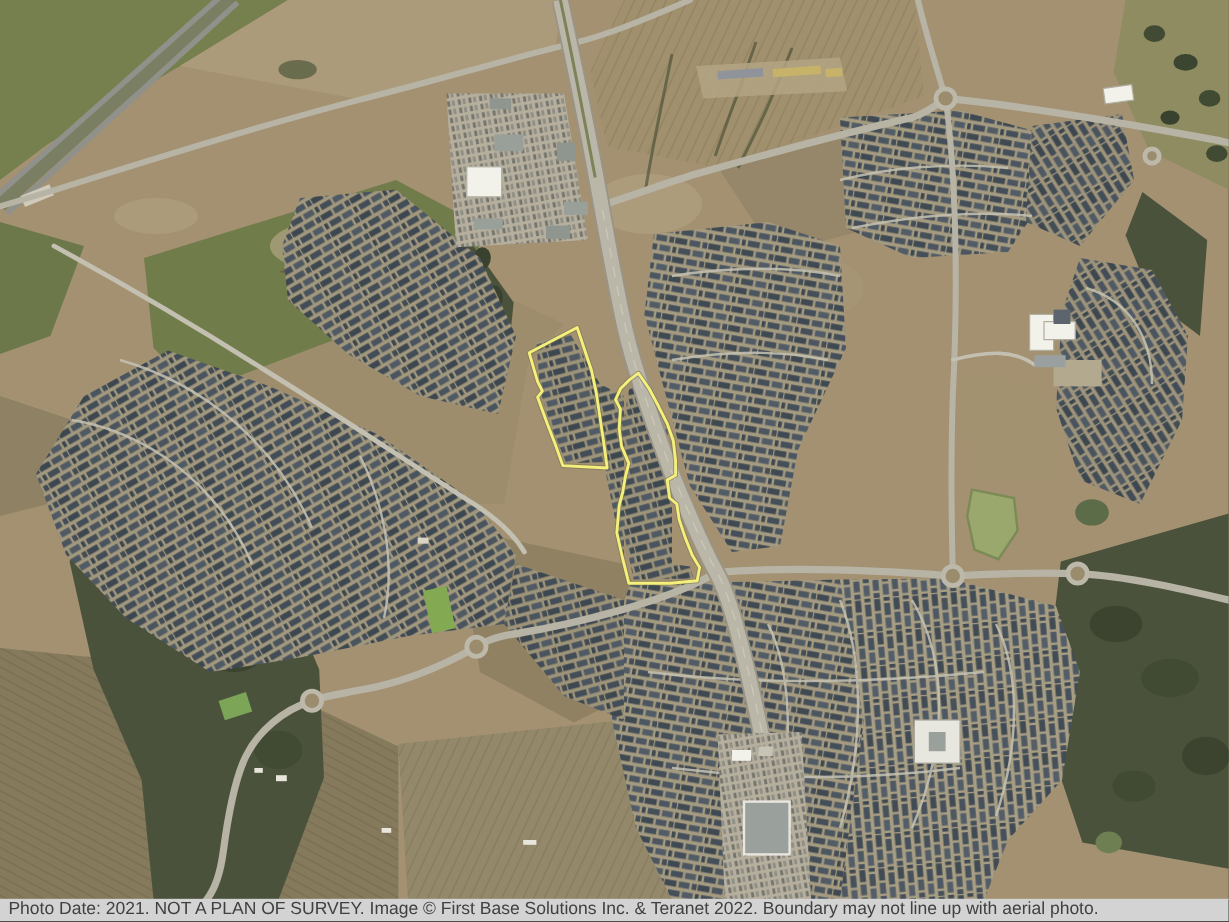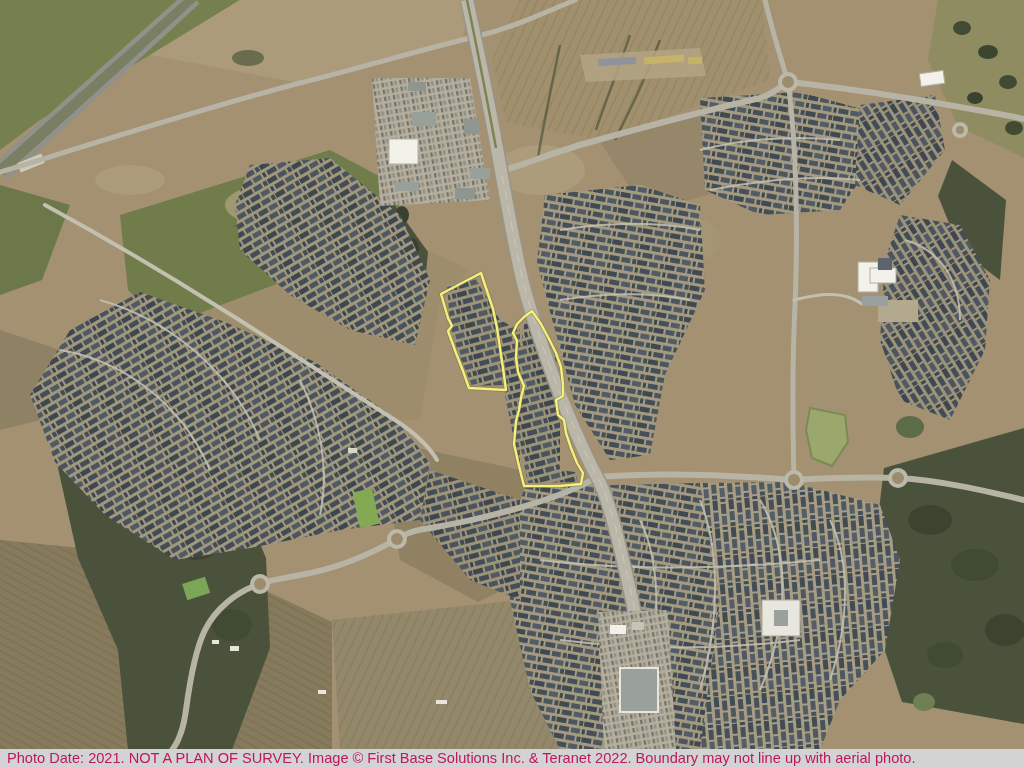--- a/index.html
+++ b/index.html
@@ -1,21 +1,21 @@
 <!DOCTYPE html>
 <html><head>
 <meta charset="utf-8">
 <style>
   html,body{margin:0;padding:0;background:#000;}
   .page{position:relative;width:1024px;height:768px;overflow:hidden;font-family:"Liberation Sans",sans-serif;}
   .map{position:absolute;top:0;left:0;width:1024px;height:750px;background:#a39172;cursor:crosshair;}
   .map svg{display:block;}
   .caption{position:absolute;left:0;top:749px;width:1024px;height:19px;background:#d3d3d3;
            display:flex;align-items:center;}
-  .caption span{color:#be185d;font-size:14.6px;line-height:19px;padding-left:7px;white-space:nowrap;}
+  .caption span{color:#404040;font-size:14.6px;line-height:19px;padding-left:7px;white-space:nowrap;}
   .parcel-casing{fill:none;stroke:#77744a;stroke-width:4;stroke-linejoin:round;opacity:.55;}
   .parcel-line{fill:none;stroke:#f5ef7c;stroke-width:2.4;stroke-linejoin:round;}
   .road{fill:none;stroke:#b7b4a6;stroke-linecap:round;}
   .road-minor{fill:none;stroke:#c3c0b1;stroke-linecap:round;}
   .street{fill:none;stroke:#c6c3b4;stroke-width:2;opacity:.85;fill:none;}
   .rb{fill:#9a8c6d;stroke:#bcb9ab;stroke-width:4;}
 </style>
 </head>
 <body>
 

